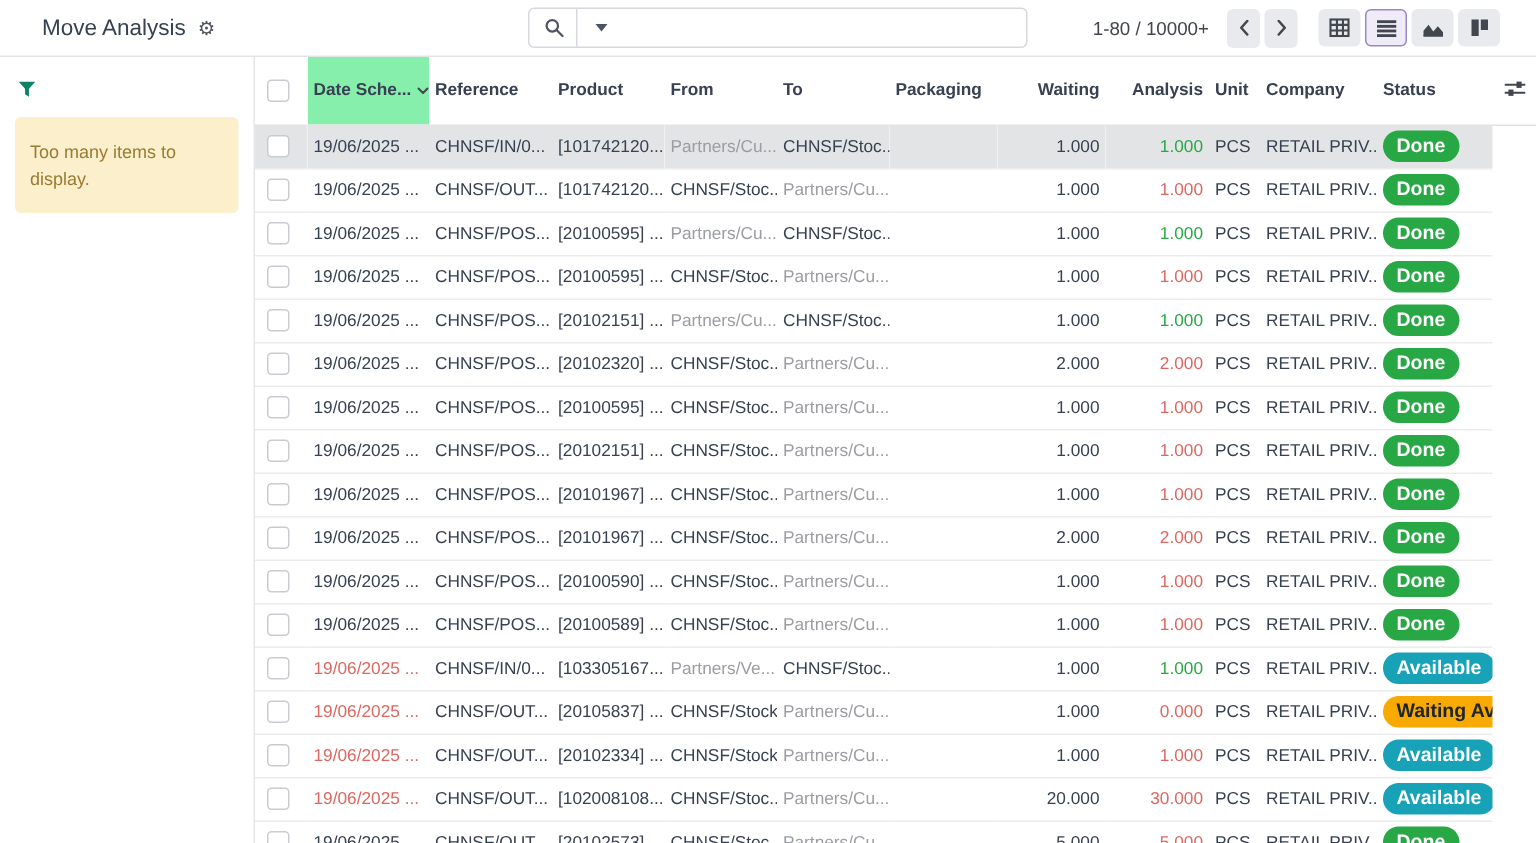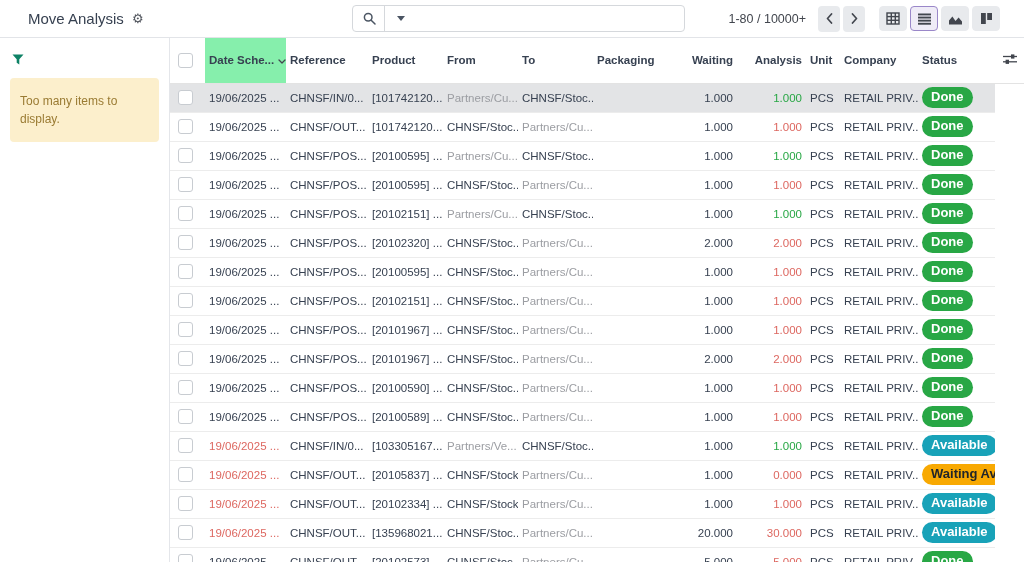--- a/index.html
+++ b/index.html
@@ -426,21 +426,21 @@
             <td class="col-unit"><span>PCS</span></td>
             <td class="col-company"><span>RETAIL PRIV...</span></td>
             <td class="col-status"><span class="badge available">Available</span></td>
           </tr>
           <tr>
             <td class="col-check">
               <div class="checkbox"></div>
             </td>
             <td class="col-date"><span class="late">19/06/2025 ...</span></td>
             <td class="col-reference"><span>CHNSF/OUT...</span></td>
-            <td class="col-product"><span>[135968021...</span></td>
+            <td class="col-product"><span>[102008108...</span></td>
             <td class="col-from"><span>CHNSF/Stoc...</span></td>
             <td class="col-to"><span class="muted">Partners/Cu...</span></td>
             <td class="col-packaging"><span></span></td>
             <td class="col-demand"><span>20.000</span></td>
             <td class="col-quantity"><span class="neg">30.000</span></td>
             <td class="col-unit"><span>PCS</span></td>
             <td class="col-company"><span>RETAIL PRIV...</span></td>
             <td class="col-status"><span class="badge available">Available</span></td>
           </tr>
           <tr>

